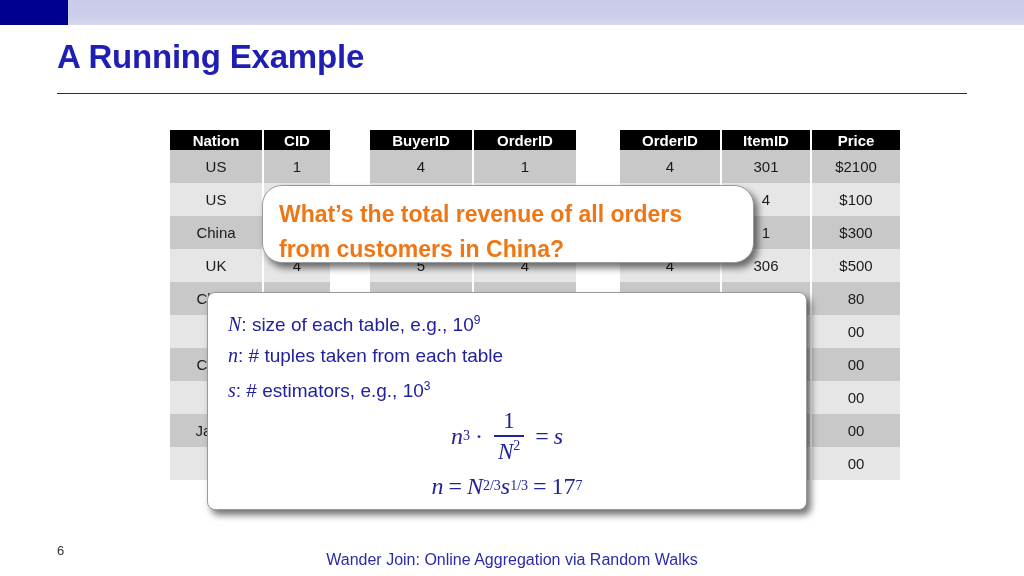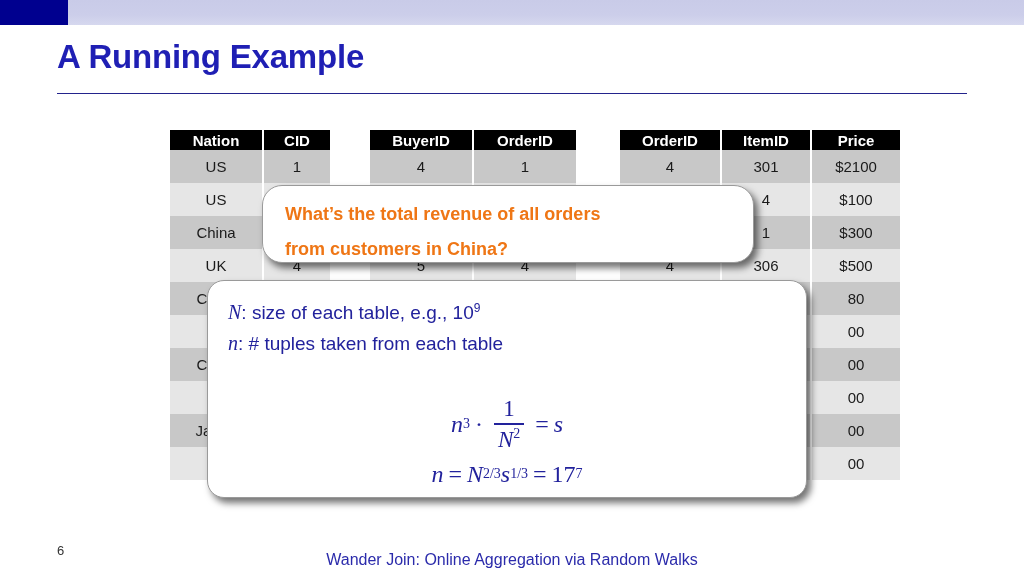--- a/index.html
+++ b/index.html
@@ -105,34 +105,34 @@
   }
   #callout-question {
     left: 262px;
     top: 185px;
     width: 490px;
     height: 76px;
     border-radius: 20px;
   }
   #callout-question .q-text {
     position: absolute;
-    left: 22px;
+    left: 16px;
     top: 11px;
     width: 450px;
-    font-size: 18px;
+    font-size: 23px;
     font-weight: bold;
     color: #ef7615;
     line-height: 35px;
   }
   #callout-math {
     left: 207px;
-    top: 280px;
+    top: 292px;
     width: 598px;
     height: 216px;
-    border-radius: 17px;
+    border-radius: 8px;
   }
 
   .math-lines {
     position: absolute;
     left: 20px;
     top: 12px;
     color: #22229c;
     font-size: 19px;
     line-height: 31px;
   }
@@ -389,20 +389,23 @@
 </div>
 
 <div class="callout" id="callout-math">
 
   <div class="math-lines">
     <div>
       <span class="mvar">N</span><span>: size of each table, e.g., 10</span><span class="pow">9</span>
     </div>
     <div>
       <span class="mvar">n</span><span>: # tuples taken from each table</span>
+    </div>
+    <div>
+      <span class="mvar">s</span><span>: # estimators, e.g., 10</span><span class="pow">3</span>
     </div>
   </div>
 
   <div class="eqn-block">
 
     <div class="eqn-row eqn1">
       <span>n</span>
         <span class="sup">3</span>
       <span class="op">·</span>
       <span class="frac">

